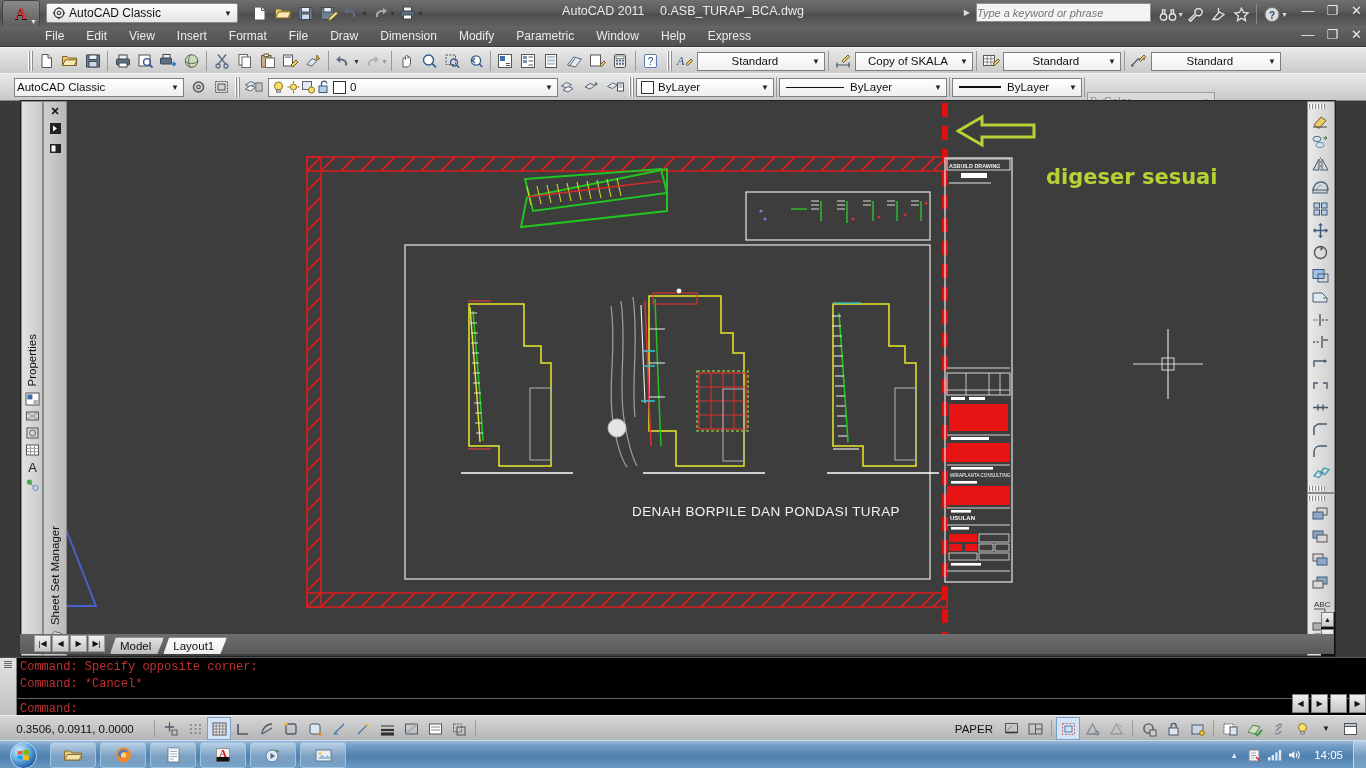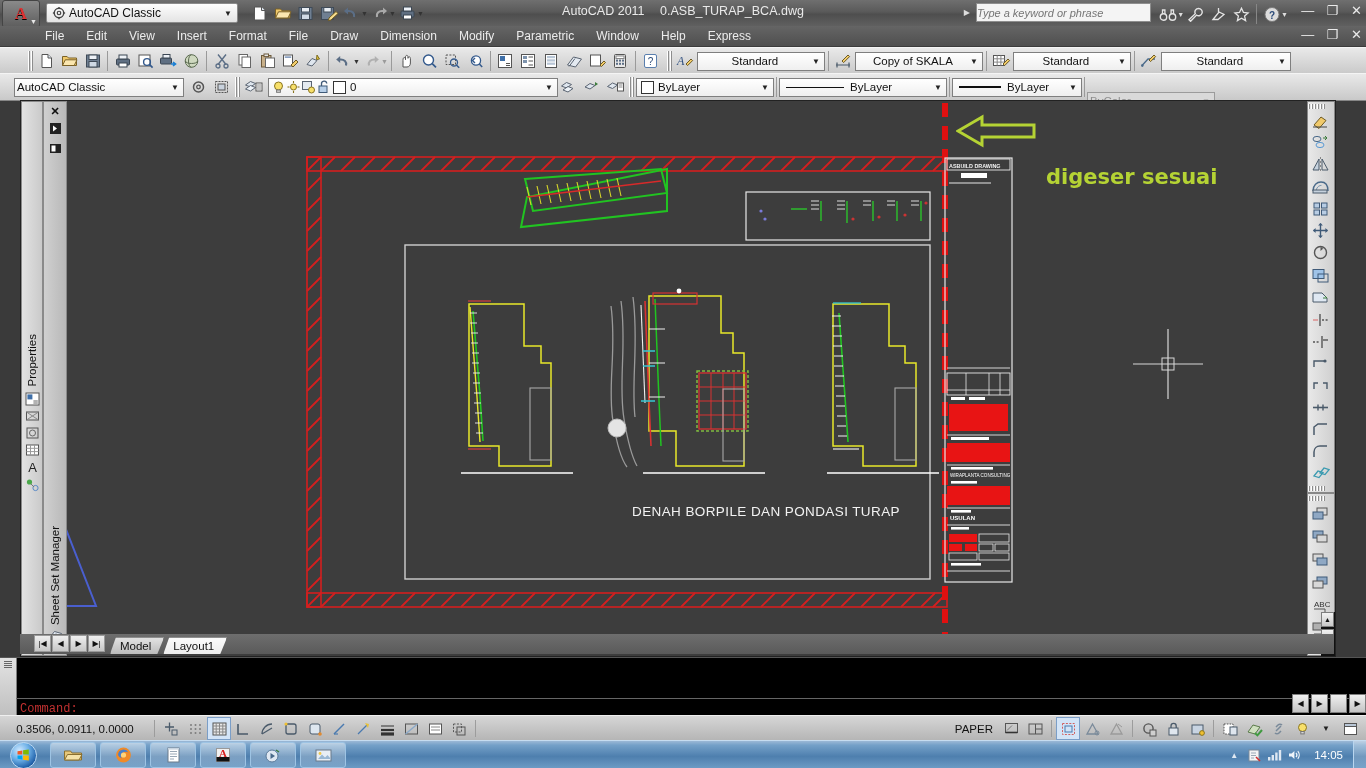--- a/index.html
+++ b/index.html
@@ -494,21 +494,21 @@
       <span class="txt">Standard</span>
       <span class="cv">▼</span>
     </div>
     <div class="sep"></div>
     <div class="tbtn">
       <svg width="19" height="16" viewBox="0 0 19 16">
           <path d="M2 12h14M3 9.5v5M15 9.5v5" stroke="#4a5a6a" stroke-width="1.2" fill="none"></path>
           <path d="M8 8l6-6 1.6 1.6-6 6z" fill="#f2cd6b" stroke="#6d5a23"></path>
         </svg>
     </div>
-    <div class="combo center" style="width:128px">
+    <div class="combo center" style="width:118px">
       <span class="txt">Copy of SKALA</span>
       <span class="cv">▼</span>
     </div>
     <div class="sep"></div>
     <div class="tbtn">
       <svg width="19" height="16" viewBox="0 0 19 16">
           <rect x="1.5" y="2.5" width="11" height="10" fill="#fff" stroke="#555"></rect>
           <path d="M1.5 5.8h11M1.5 9.1h11M5.2 2.5v10M8.9 2.5v10" stroke="#888"></path>
           <path d="M11 11l5-5 1.6 1.6-5 5z" fill="#f2cd6b" stroke="#6d5a23"></path>
         </svg>
@@ -1181,20 +1181,22 @@
     <div class="navbtn">▶</div>
     <div class="navbtn">▶|</div>
     <div class="ltab" style="margin-left:4px">Model</div>
     <div class="ltab active">Layout1</div>
   </div>
 
   <div class="cmdwin">
     <div class="cmdgrip">
         <i></i>
       </div>
+    <div class="cmdtext">Command: Specify opposite corner:
+Command: *Cancel*</div>
     <div style="position:absolute;left:16px;top:40px;width:1350px;height:1px;background:#666"></div>
     <div class="cmdinput">Command:</div>
     <div class="cmdscroll">
       <div>◀</div>
       <div>▶</div>
       <div></div>
       <div>▶</div>
     </div>
   </div>
 

